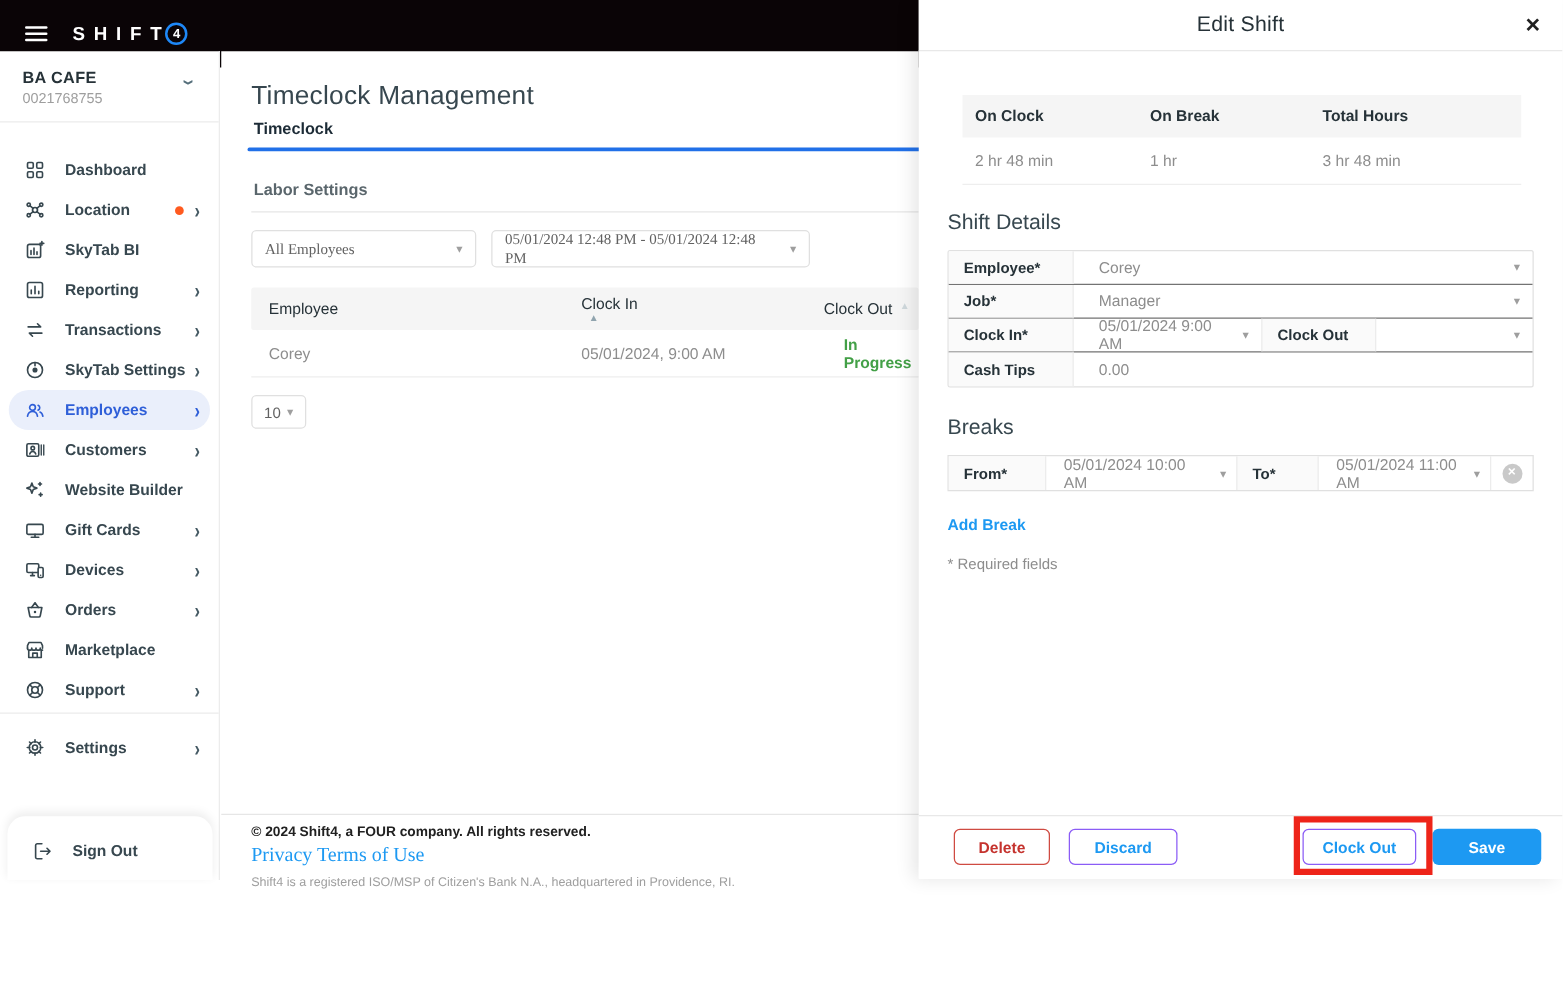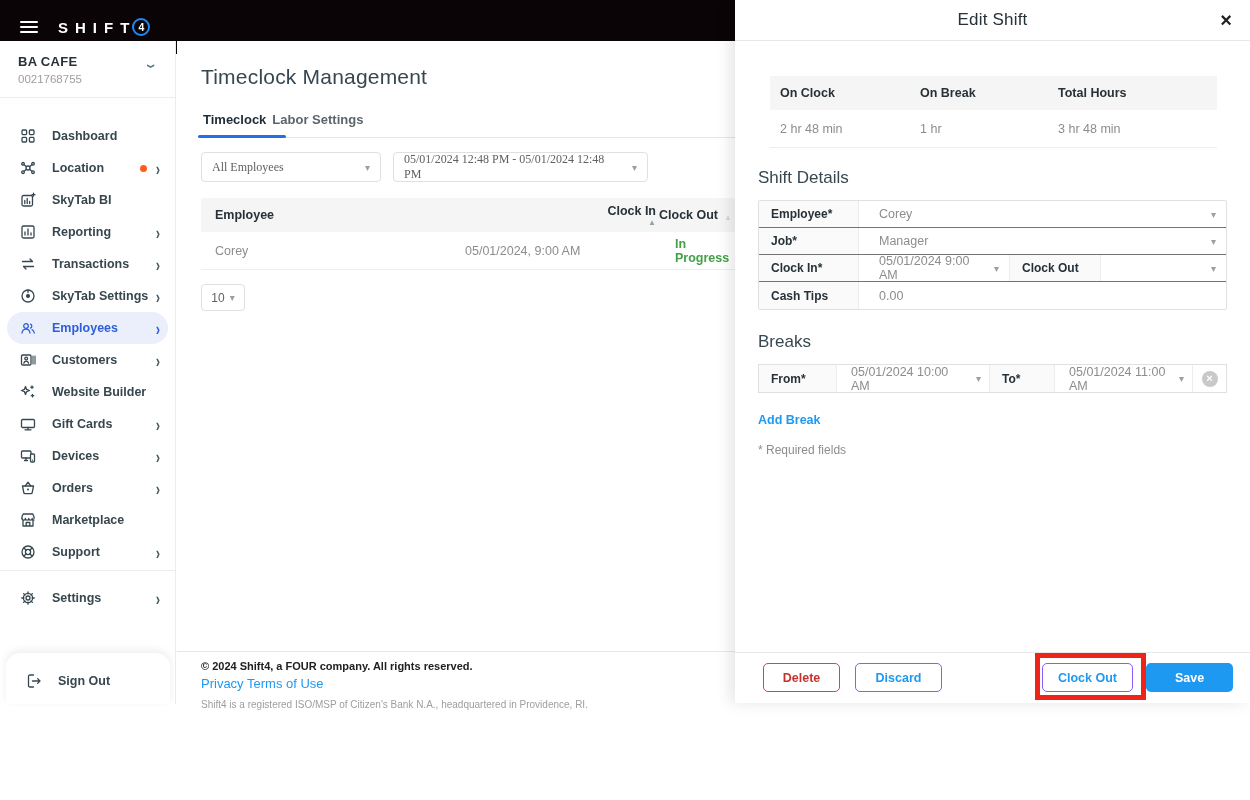--- a/index.html
+++ b/index.html
@@ -40,51 +40,51 @@
   .nav-item.active .nico, .nav-item.active .nlabel, .nav-item.active .chev { color:var(--sidebar_active_blue); }
   .nav-divider { height:1px; background:#ececec; margin:2px 0 11px; }
   .signout-card { position:absolute; left:6px; right:5px; top:612px; height:51px;
                   border-radius:14px 14px 0 0; box-shadow:0 -3px 8px rgba(0,0,0,.07);
                   background:#fff; padding-top:12px; }
 
   
   .main { position:absolute; left:177px; top:41px; width:558px; height:663px; background:#fff;
           padding-left:24px; }
   .page-title { margin:24px 0 0; font-size:21px; font-weight:500; color:#37474f; letter-spacing:.2px; }
-  .tabs { display:flex; gap:2px; margin-top:17px; border-bottom:1px solid #e6e6e6; }
+  .tabs { display:flex; gap:18px; border-bottom:1px solid #e6e6e6;flex-direction:column; }
   .tab { font-size:13px; font-weight:700; color:#5a666c; padding:6px 2px 10px; position:relative; cursor:pointer; }
   .tab.active { color:#1c2b36; }
   .tab.active::after { content:""; position:absolute; left:-3px; right:-18px; bottom:-1px; height:3px;
                        background:var(--tab_underline_blue); border-radius:2px; }
   .filters { display:flex; gap:12px; margin-top:14px; }
   .select { height:30px; border:1px solid #e0e0e0; border-radius:4px; display:flex; align-items:center;
             padding:0 10px; font-size:12px; color:#616161; cursor:pointer; background:#fff;font-family:Liberation Serif, serif; }
   .select.emp { width:180px; }
   .select.date { width:255px; }
   .caret { margin-left:auto; color:#9e9e9e; font-size:10px; padding-left:8px; }
   .table { margin-top:16px; }
   .thead { display:flex; background:#f5f5f5; height:34px; align-items:center; border-radius:2px; }
-  .th { font-size:12.5px; font-weight:700; color:#263238; display:flex; align-items:flex-end; }
+  .th { font-size:12.5px; font-weight:400; color:#263238; display:flex; align-items:flex-start; }
   .c1 { width:250px; padding-left:14px; }
   .c2 { width:205px; padding-left:14px;flex-direction:column; }
   .c3 { flex:1; padding-left:3px; }
   .sort { font-size:8px; color:#90a4ae; margin-left:6px; }
   .sort.light { color:#cfd8dc; }
   .trow { display:flex; align-items:center; height:38px; border-bottom:1px solid #eeeeee; cursor:pointer; }
   .td { font-size:12.5px; color:#8d8d8d; }
   .td.progress { color:var(--success_green); font-weight:700;margin-left:16px; }
   .pagesize { margin-top:14px; width:44px; height:27px; border:1px solid #e0e0e0; border-radius:4px;
               display:flex; align-items:center; justify-content:center; font-size:12px; color:#616161;
               cursor:pointer; }
   .pagesize .caret { margin-left:0; padding-left:5px; }
   .main-footer { position:absolute; left:0; right:0; top:610px; border-top:1px solid #e6e6e6;
                  padding:8px 0 0 24px; }
   .copyright { font-size:11px; font-weight:700; color:#212121; }
-  .privacy { font-size:13px; color:var(--accent_blue); margin-top:4px; display:inline-block;
-             cursor:pointer; text-decoration:none; }
+  .privacy { font-size:16px; color:var(--accent_blue); margin-top:4px; display:inline-block;
+             cursor:pointer; text-decoration:none;font-family:Liberation Serif, serif; }
   .legal { font-size:10px; color:#9e9e9e; margin-top:7px; }
 
   
   .panel { position:absolute; left:735px; top:0; width:515px; height:703px; background:#fff;
            box-shadow:-5px 0 14px rgba(0,0,0,.10); }
   .panel-header { height:41px; border-bottom:1px solid #e8e8e8; display:flex; align-items:center;
                   justify-content:center; position:relative; }
   .panel-title { font-size:17px; color:#263238; font-weight:500; letter-spacing:.2px; }
   .close { position:absolute; right:18px; top:50%; transform:translateY(-50%); font-size:20px;
            color:#212121; font-weight:700; cursor:pointer; line-height:1; }

